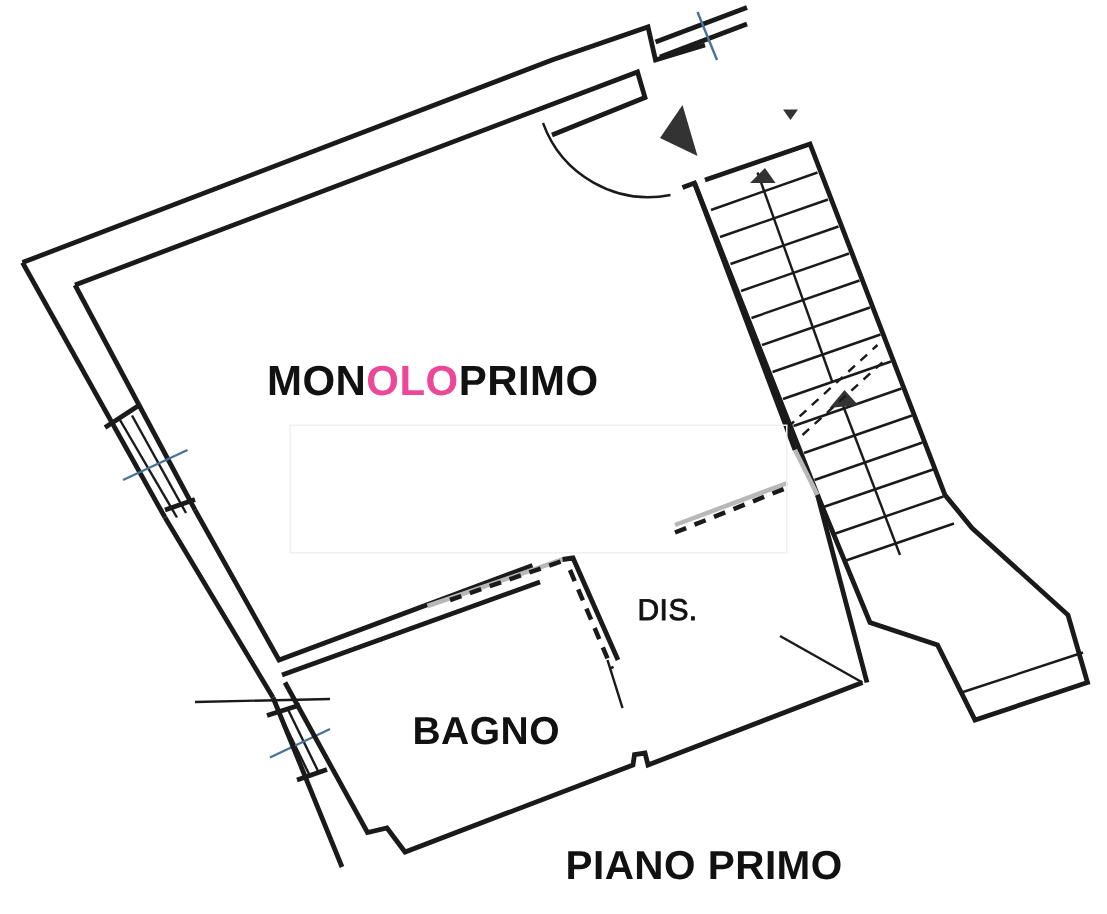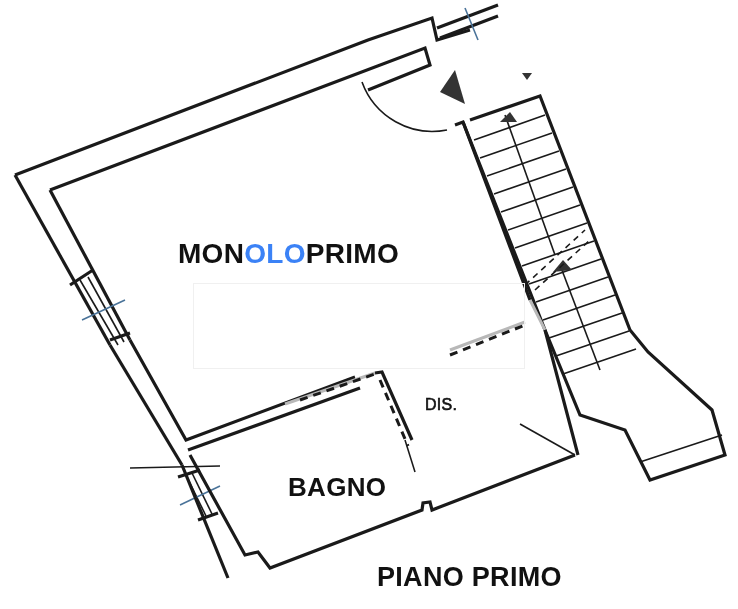--- a/index.html
+++ b/index.html
@@ -5,23 +5,23 @@
   html, body { margin: 0; padding: 0; background: #ffffff; }
   body { width: 738px; height: 609px; overflow: hidden; position: relative; font-family: "Liberation Sans", sans-serif; }
   #plan { position: absolute; left: 0; top: 0; width: 738px; height: 609px; }
   .wall { fill: none; stroke: #1a1a1a; stroke-width: 3.2; stroke-linejoin: miter; }
   .thin { fill: none; stroke: #1a1a1a; stroke-width: 1.6; }
   .grey { fill: none; stroke: #b8b8b8; stroke-width: 3; }
   .dash { fill: none; stroke: #1a1a1a; stroke-width: 3; stroke-dasharray: 8 6; }
   .blue { fill: none; stroke: #4a7399; stroke-width: 1.6; }
   .lbl { position: absolute; font-weight: bold; color: #111; white-space: nowrap; letter-spacing: 0.3px; }
   #lbl-monolocale { left: 178px; top: 238px; font-size: 28px; }
-  #lbl-monolocale .fade { color: #3b82f6; }
-  #lbl-dis { left: 425px; top: 396px; font-size: 16px; font-weight: normal; text-align: right; -webkit-text-stroke: 0.6px #111; }
-  #lbl-bagno { left: 288px; top: 472px; font-size: 26px; }
+  #lbl-monolocale .fade { color: #ec4899; }
+  #lbl-dis { left: 425px; top: 396px; font-size: 20px; font-weight: normal; text-align: right; -webkit-text-stroke: 0.6px #111; }
+  #lbl-bagno { left: 275px; top: 472px; font-size: 26px; }
   #lbl-piano { left: 377px; top: 562px; font-size: 27px; }
   .watermark { position: absolute; left: 193px; top: 283px; width: 330px; height: 84px; border: 1px solid #f0f0f0; }
 </style>
 </head>
 <body>
 
 <svg id="plan" viewBox="0 0 738 609" xmlns="http://www.w3.org/2000/svg">
 
   <g>
     <polyline class="wall" points="15,175 368,40 432,18 437,40 470,30"></polyline>

